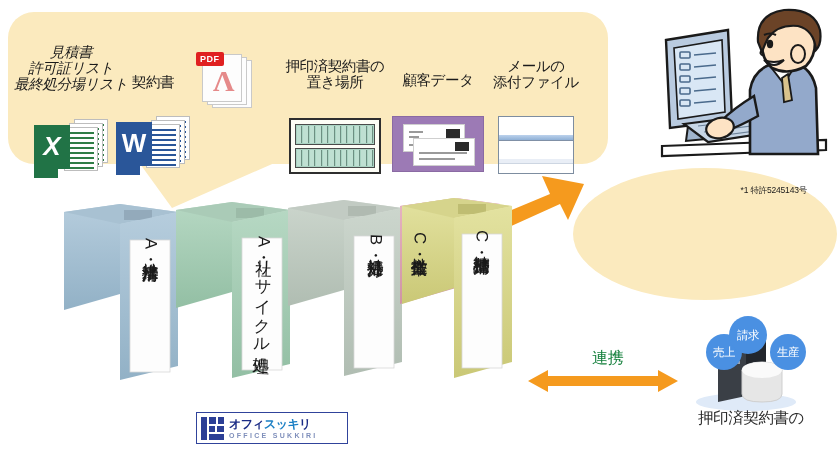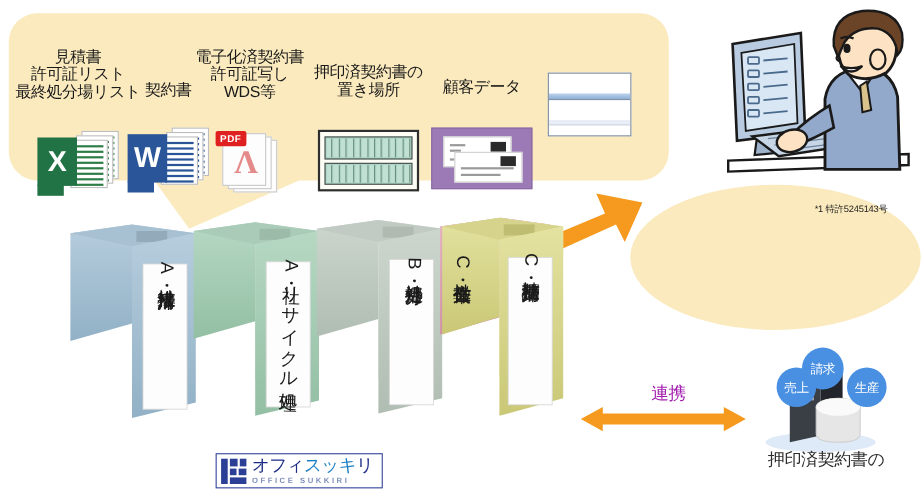--- a/index.html
+++ b/index.html
@@ -226,35 +226,35 @@
   .logo-mark {
     width: 23px; height: 23px;
     position: relative;
     flex: 0 0 auto;
   }
   .logo-mark .m {
     position: absolute; background: #2c3f96;
   }
   .logo-text { display: flex; flex-direction: column; line-height: 1; }
   .logo-jp {
-    font-size: 16px; font-weight: normal; color: #1b2c86;
+    font-size: 12px; font-weight: bold; color: #1b2c86;
     letter-spacing: -0.6px;
     font-family: "Liberation Sans", sans-serif;
   }
   .logo-jp .accent { color: #1b7fc4; }
   .logo-en {
     font-size: 7px; font-weight: bold; color: #7f8fbb;
     letter-spacing: 2.3px;
     margin-top: 2px;
   }
 
   
   .renkei-label {
     position: absolute; left: 592px; top: 348px;
-    font-size: 16px; color: #a21caf; z-index: 4;
+    font-size: 16px; color: #15803d; z-index: 4;
     letter-spacing: -0.3px;
   }
   .arrow-double { position: absolute; left: 528px; top: 368px; z-index: 4; }
 
   .system { position: absolute; left: 680px; top: 318px; z-index: 4; }
   .sys-caption {
     position: absolute; left: 698px; top: 408px;
     font-size: 15.5px; color: #2c2c2c; z-index: 5;
     letter-spacing: -0.4px;
   }
@@ -269,21 +269,21 @@
   }
 </style>
 </head>
 <body>
 
 <div id="stage">
 
   <div class="banner-tail"></div>
   <div class="banner"></div>
 
-  <div class="doc-group" style="left:10px; top:26px; width:122px;">
+  <div class="doc-group" style="left:10px; top:26px; width:122px;font-style:italic;">
     <span class="doc-label">見積書
 許可証リスト
 最終処分場リスト</span>
     <div class="doc-art">
       <div class="stack">
         <div class="sheet l1"><div class="lines"><i></i><i></i><i></i><i></i><i></i><i></i><i></i><i></i></div></div>
         <div class="sheet l2"><div class="lines"><i></i><i></i><i></i><i></i><i></i><i></i><i></i><i></i></div></div>
         <div class="sheet l3"><div class="lines"><i></i><i></i><i></i><i></i><i></i><i></i><i></i><i></i></div></div>
         <div class="badge-tile">X</div>
       </div>
@@ -296,23 +296,20 @@
       <div class="stack">
         <div class="sheet wordsheet l1"><div class="lines"><i></i><i></i><i></i><i></i><i></i><i></i><i></i><i></i></div></div>
         <div class="sheet wordsheet l2"><div class="lines"><i></i><i></i><i></i><i></i><i></i><i></i><i></i><i></i></div></div>
         <div class="sheet wordsheet l3"><div class="lines"><i></i><i></i><i></i><i></i><i></i><i></i><i></i><i></i></div></div>
         <div class="badge-tile word">W</div>
       </div>
     </div>
   </div>
 
   <div class="doc-group" style="left:168px; top:26px; width:118px;">
-    <span class="doc-label">電子化済契約書
-許可証写し
-WDS等</span>
     <div class="doc-art">
       <div class="pdfstack">
         <div class="pdfsheet p1"></div>
         <div class="pdfsheet p2"></div>
         <div class="pdfsheet p3"></div>
         <div class="pdf-a">Λ</div>
         <div class="pdf-badge">PDF</div>
       </div>
     </div>
   </div>
@@ -341,20 +338,22 @@
 置き場所</span>
     <div class="doc-art">
       <div class="shelf">
         <div class="shelf-row"><span></span><span></span><span></span><span></span><span></span><span></span><span></span><span></span><span></span><span></span><span></span><span></span></div>
         <div class="shelf-row"><span></span><span></span><span></span><span></span><span></span><span></span><span></span><span></span><span></span><span></span><span></span><span></span></div>
       </div>
     </div>
   </div>
 
   <div class="doc-group" style="left:484px; top:40px; width:104px;">
+    <span class="doc-label">メールの
+添付ファイル</span>
     <div class="doc-art">
       <div class="mailwin">
         <div class="bar"></div>
         <div class="bar2"></div>
         
       </div>
     </div>
   </div>
 
   <div class="person">

